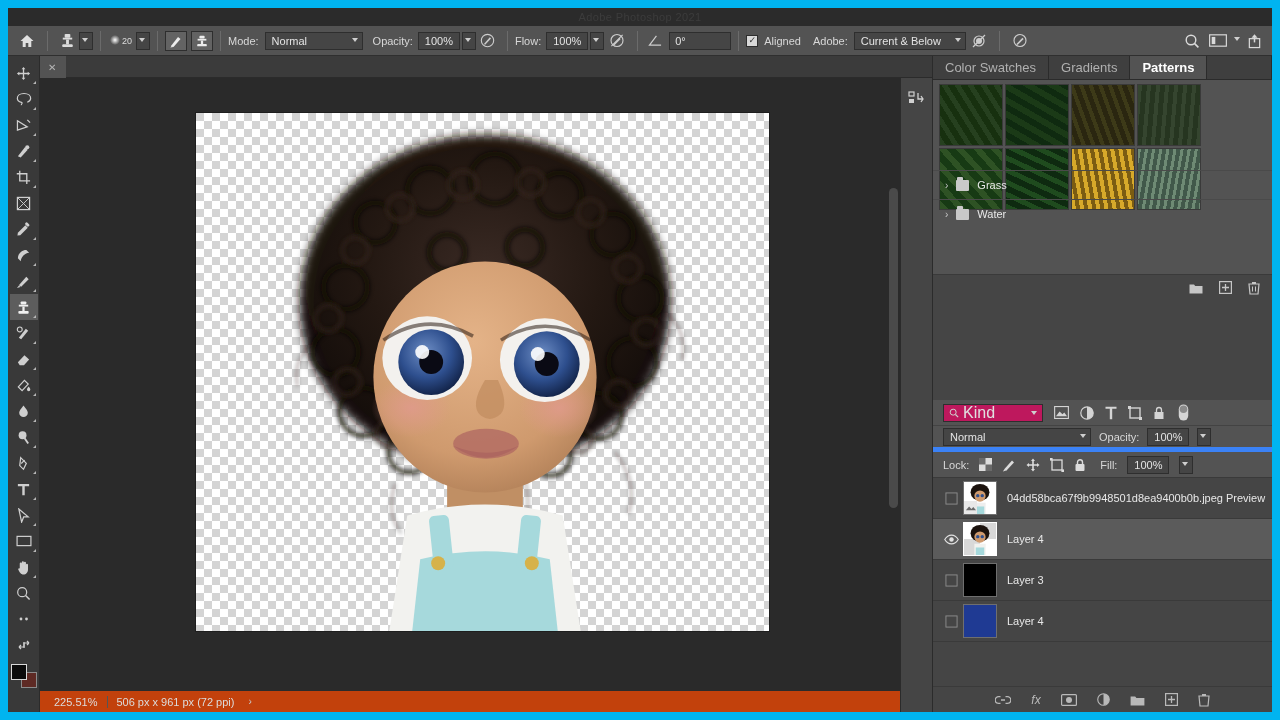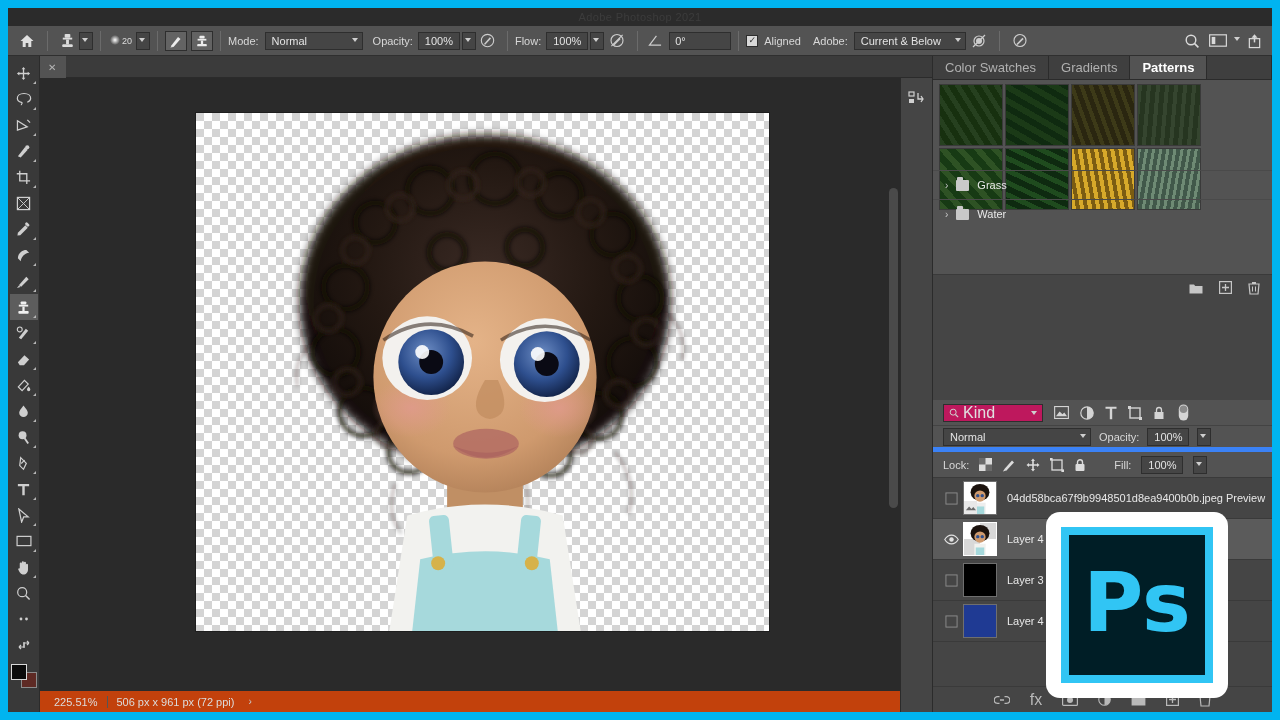--- a/index.html
+++ b/index.html
@@ -811,21 +811,21 @@
                 <rect x="0" y="0" width="2.6" height="2.6" fill="#dcdcdc"></rect>
                 <rect x="11.4" y="11.4" width="2.6" height="2.6" fill="#dcdcdc"></rect>
               </svg>
             </span>
         <span>
               <svg width="12" height="14" viewBox="0 0 12 14">
                 <rect x="1.5" y="6" width="9" height="7" rx="1" fill="#dcdcdc"></rect>
                 <path d="M3.5 6 V4.2 a2.5 2.5 0 0 1 5 0 V6" fill="none" stroke="#dcdcdc" stroke-width="1.4"></path>
               </svg>
             </span>
-        <span class="lbl" style="margin-left:18px;">Fill:</span>
+        <span class="lbl" style="margin-left:4px;">Fill:</span>
         <div class="field" style="width:42px;justify-content:center;">
           <span>100%</span>
         </div>
         <div class="dd">
               <i class="car"></i>
             </div>
       </div>
 
       <div class="layer-list">
 
@@ -896,21 +896,21 @@
           <span class="lname">Layer 4</span>
         </div>
       </div>
 
       <div class="layer-footer">
         <span>
               <svg width="16" height="10" viewBox="0 0 16 10">
                 <path d="M6 5 H10 M5.5 1.6 H3.6 a3.4 3.4 0 0 0 0 6.8 H5.5 M10.5 1.6 H12.4 a3.4 3.4 0 0 1 0 6.8 H10.5" fill="none" stroke="#b9b9b9" stroke-width="1.3"></path>
               </svg>
             </span>
-        <span style="font-size:16px;">fx</span>
+        <span style="font-style:italic;font-size:12px;">fx</span>
         <span>
               <svg width="16" height="12" viewBox="0 0 16 12">
                 <rect x="0.6" y="0.6" width="14.8" height="10.8" rx="1" fill="none" stroke="#b9b9b9" stroke-width="1.2"></rect>
                 <circle cx="8" cy="6" r="3" fill="#b9b9b9"></circle>
               </svg>
             </span>
         <span>
               <svg width="13" height="13" viewBox="0 0 14 14">
                 <circle cx="7" cy="7" r="6.2" fill="none" stroke="#b9b9b9" stroke-width="1.2"></circle>
                 <path d="M7 0.8 a6.2 6.2 0 0 1 0 12.4 z" fill="#b9b9b9"></path>
@@ -939,19 +939,14 @@
 
   <div class="statusbar">
     <span class="z">225.51%</span>
     <span class="d">506 px x 961 px (72 ppi)</span>
     <span class="ar">›</span>
   </div>
 
  </div>
 
 
- <div class="psbadge">
-   <div class="psinner">
-     <span>Ps</span>
-   </div>
- </div>
 
 </div>
 
 </body></html>

